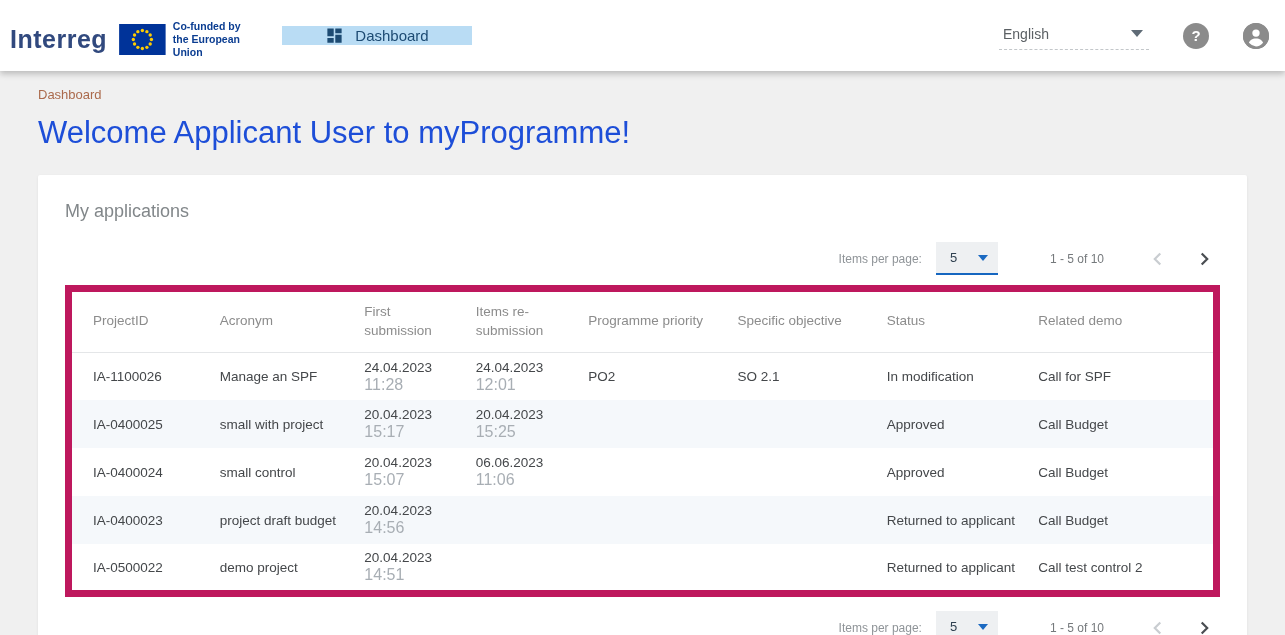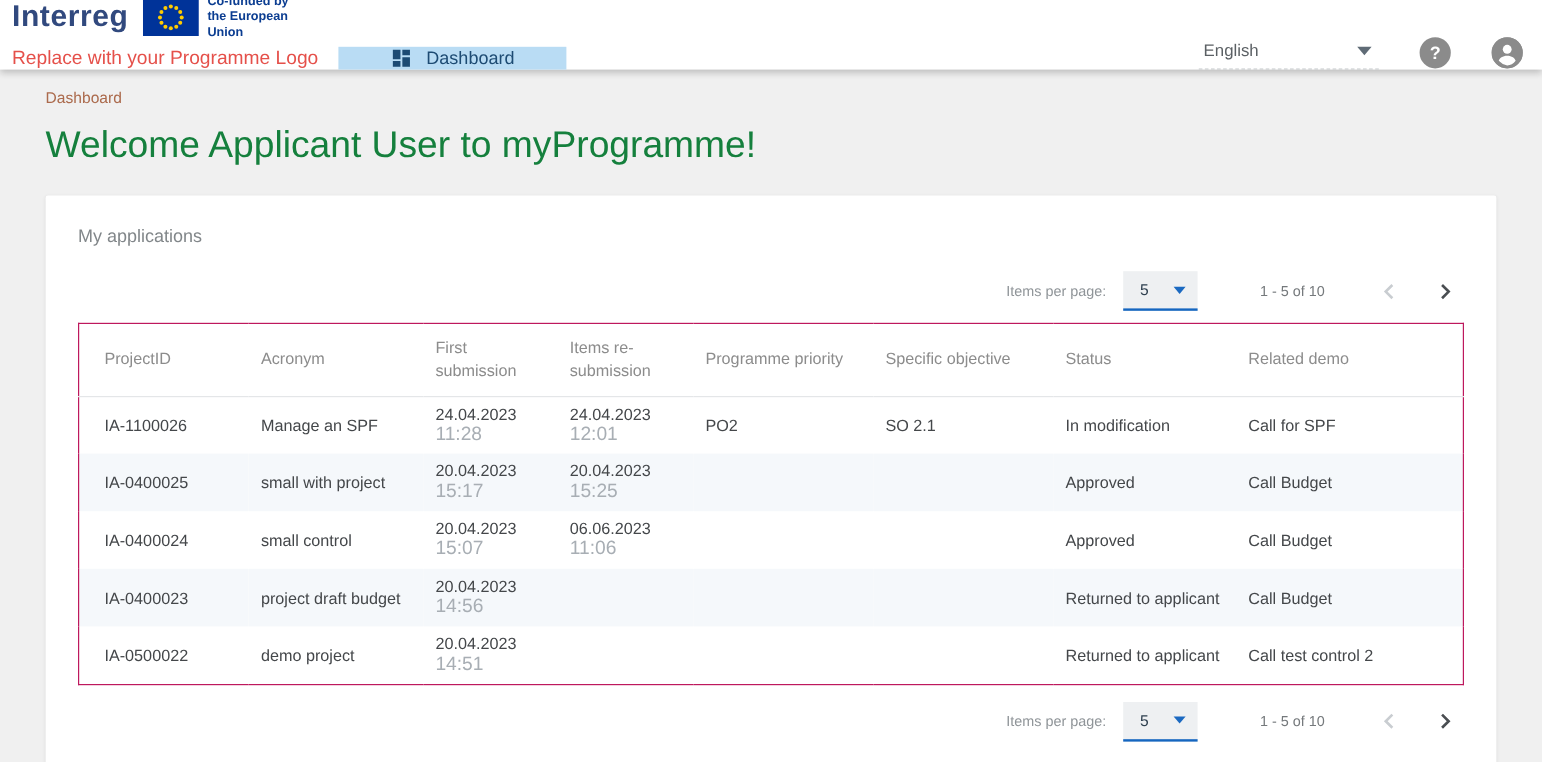--- a/index.html
+++ b/index.html
@@ -1,20 +1,20 @@
 <!DOCTYPE html>
 <html><head>
 <meta charset="utf-8">
 <style>
   * { margin:0; padding:0; box-sizing:border-box; }
   html,body { width:1285px; height:635px; overflow:hidden; }
   body { font-family:"Liberation Sans", sans-serif; background:#f0f0f0; }
 
   
-  .header { height:58px; background:#fff; display:flex; align-items:flex-end;
+  .header { height:71px; background:#fff; display:flex; align-items:center;
             box-shadow:0 3px 6px rgba(0,0,0,.22); position:relative; z-index:5; }
   .logo-block { padding:8px 0 0 10px; width:272px; flex:0 0 auto; }
   .logo-row { display:flex; align-items:center; gap:12px; }
   .interreg-brand { font-size:25px; font-weight:700; color:#31497e; letter-spacing:.5px; }
   .eu-flag-wrap { display:flex; align-items:center; gap:7px; }
   .cofunded { font-size:10.5px; font-weight:700; color:#0b3d91; line-height:1.25; }
   .logo-placeholder { margin-top:6px; font-size:16px; color:#e5504a; }
 
   .dashboard-tab { margin-left:10px; width:190px; background:#b9dcf4; display:flex;
                    align-items:center; justify-content:center; gap:11px; cursor:pointer; }
@@ -24,39 +24,39 @@
   .lang-select { width:150px; display:flex; align-items:center; justify-content:space-between;
                  border-bottom:1px dashed #c3c7ca; padding:4px 6px 7px 4px; cursor:pointer; }
   .lang-select .lang-value { font-size:14px; color:#5b6064; }
   .caret-down-gray { width:0; height:0; border-left:6px solid transparent; border-right:6px solid transparent; border-top:7px solid #5f6b76; }
   .round-icon { width:26px; height:26px; border-radius:50%; background:#8b8b8b; color:#fff;
                 display:flex; align-items:center; justify-content:center; font-size:15px; font-weight:700; cursor:pointer; }
 
   
   .main { padding:0 38px; }
   .breadcrumb { padding-top:16px; font-size:13px; color:#ab6a4c; cursor:pointer; display:inline-block; }
-  .page-title { margin-top:12px; font-size:31px; font-weight:300; color:#15803d; }
+  .page-title { margin-top:12px; font-size:31px; font-weight:300; color:#1d4ed8; }
 
   .card { margin-top:24px; background:#fff; border-radius:2px; box-shadow:0 1px 3px rgba(0,0,0,.07);
           padding:26px 27px 20px 27px; min-height:430px; }
-  .card-title { font-size:15px; font-weight:300; color:#82878a; }
+  .card-title { font-size:18px; font-weight:300; color:#82878a; }
 
   
   .paginator { display:flex; align-items:center; justify-content:flex-end; margin:20px 4px 10px 0;text-align:center; }
   .pp-label { font-size:12px; color:#8f9498; margin-right:14px; }
   .pp-select { width:62px; height:33px; background:#eef0f2; border-bottom:2px solid #1566c0;
                display:flex; align-items:center; justify-content:space-between; padding:0 10px 0 14px; cursor:pointer; }
   .pp-select .pp-value { font-size:13px; color:#2f4050; }
   .caret-down-blue { width:0; height:0; border-left:5.5px solid transparent; border-right:5.5px solid transparent; border-top:6.5px solid #1b69c1; }
   .pp-range { font-size:12px; color:#75797c; margin-left:52px; }
   .pp-nav { display:flex; align-items:center; margin-left:42px; gap:22px; }
   .pp-chevron { width:24px; height:24px; display:flex; align-items:center; justify-content:center; cursor:pointer; }
 
   
-  .apps-table { width:100%; border-collapse:collapse; border:1px solid #be185d; margin-top:6px; }
+  .apps-table { width:100%; border-collapse:collapse; border:7px solid #be185d; margin-top:6px; }
   .apps-table th { text-align:left; font-weight:400; font-size:13.5px; color:#8c8c8c;
                    padding:11px 10px; line-height:1.4; vertical-align:middle; height:56px;
                    border-bottom:1px solid #e4e6e8; background:#fff; }
   .apps-table th:first-child, .apps-table td:first-child { padding-left:21px; }
   .apps-table td { font-size:13.5px; color:#44474a; padding:6px 10px; height:48px; vertical-align:middle; }
   .apps-table tbody tr:nth-child(even) { background:#f5f8fb; }
   .apps-table tbody tr { cursor:pointer; }
   .cell-sub { font-size:16px; color:#a8aeb4; margin-top:1px; }
 </style>
 </head>
@@ -83,21 +83,20 @@
               <circle cx="11.94" cy="8.5" r="1.3"></circle>
               <circle cx="14.5" cy="5.94" r="1.3"></circle>
           </g>
         </svg>
         <span class="cofunded">
           <span>Co-funded by</span><br>
           <span>the European Union</span>
         </span>
       </span>
     </div>
-    <div class="logo-placeholder">Replace with your Programme Logo</div>
   </div>
 
   <div class="dashboard-tab">
     <svg width="19" height="19" viewBox="0 0 24 24">
       <path fill="#1d4b73" d="M3 13h8V3H3v10zm0 8h8v-6H3v6zm10 0h8V11h-8v10zm0-18v6h8V3h-8z"></path>
     </svg>
     <span class="tab-label">Dashboard</span>
   </div>
 
   <div class="header-right">

